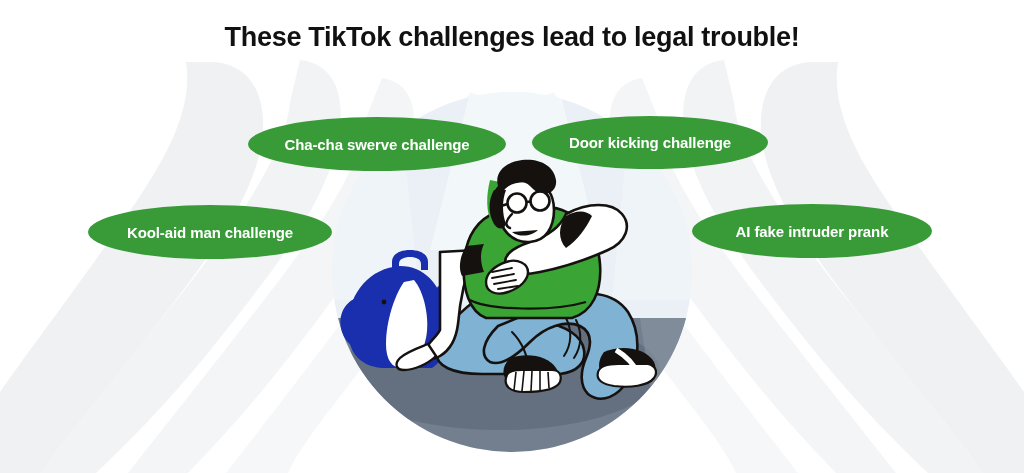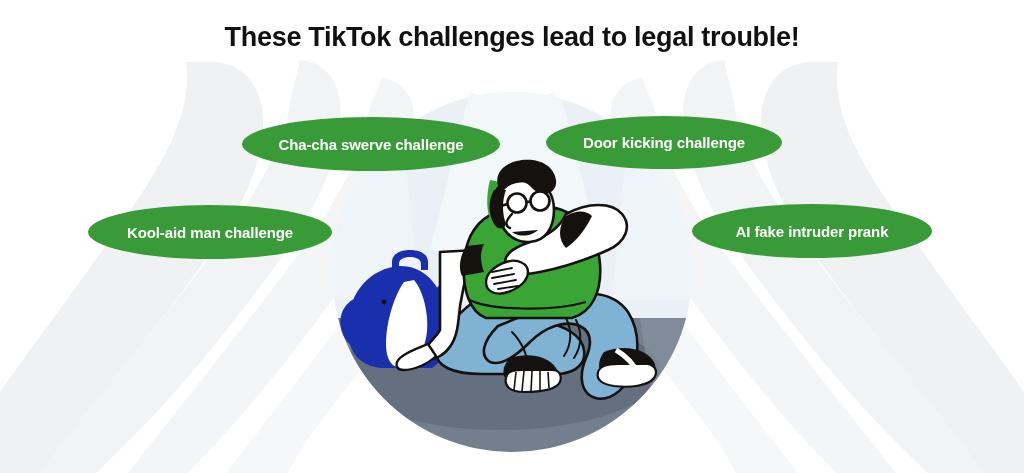--- a/index.html
+++ b/index.html
@@ -46,22 +46,22 @@
     color: #ffffff;
     font-size: 15px;
     font-weight: bold;
     letter-spacing: -0.1px;
     text-align: center;
     line-height: 1;
     z-index: 5;
     box-sizing: border-box;
   }
   #bubble-0 { left: 88px;  top: 205px; width: 244px; height: 54px; align-items: center; }
-  #bubble-1 { left: 242px; top: 117px; width: 258px; height: 54px; }
-  #bubble-2 { left: 546px; top: 116px; width: 236px; height: 53px; }
+  #bubble-1 { left: 248px; top: 117px; width: 258px; height: 54px; }
+  #bubble-2 { left: 532px; top: 116px; width: 236px; height: 53px; }
   #bubble-3 { left: 692px; top: 204px; width: 240px; height: 54px; text-align: right; }
 </style>
 </head>
 <body>
 
 <div id="infographic" style="background: rgb(255, 255, 255);">
 
   <svg id="bg-svg" viewBox="0 0 1024 473">
     <g fill="#eff1f3">
       <path d="M210 62 C 250 62, 268 96, 262 140 C 254 196, 214 250, 168 310 C 120 372, 70 430, 40 473 L 0 473 L 0 392 C 38 338, 96 262, 140 196 C 176 142, 192 100, 186 62 Z"></path>

